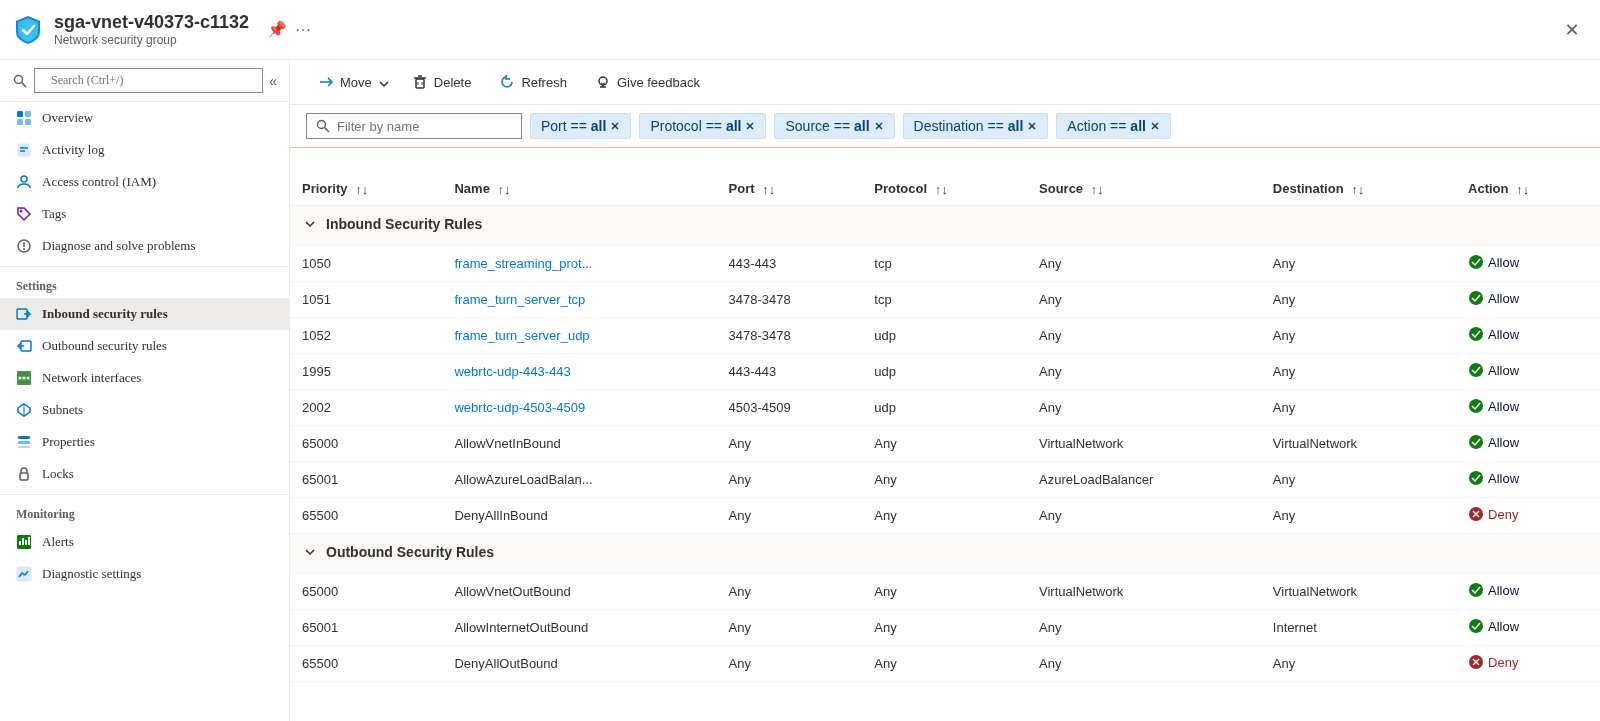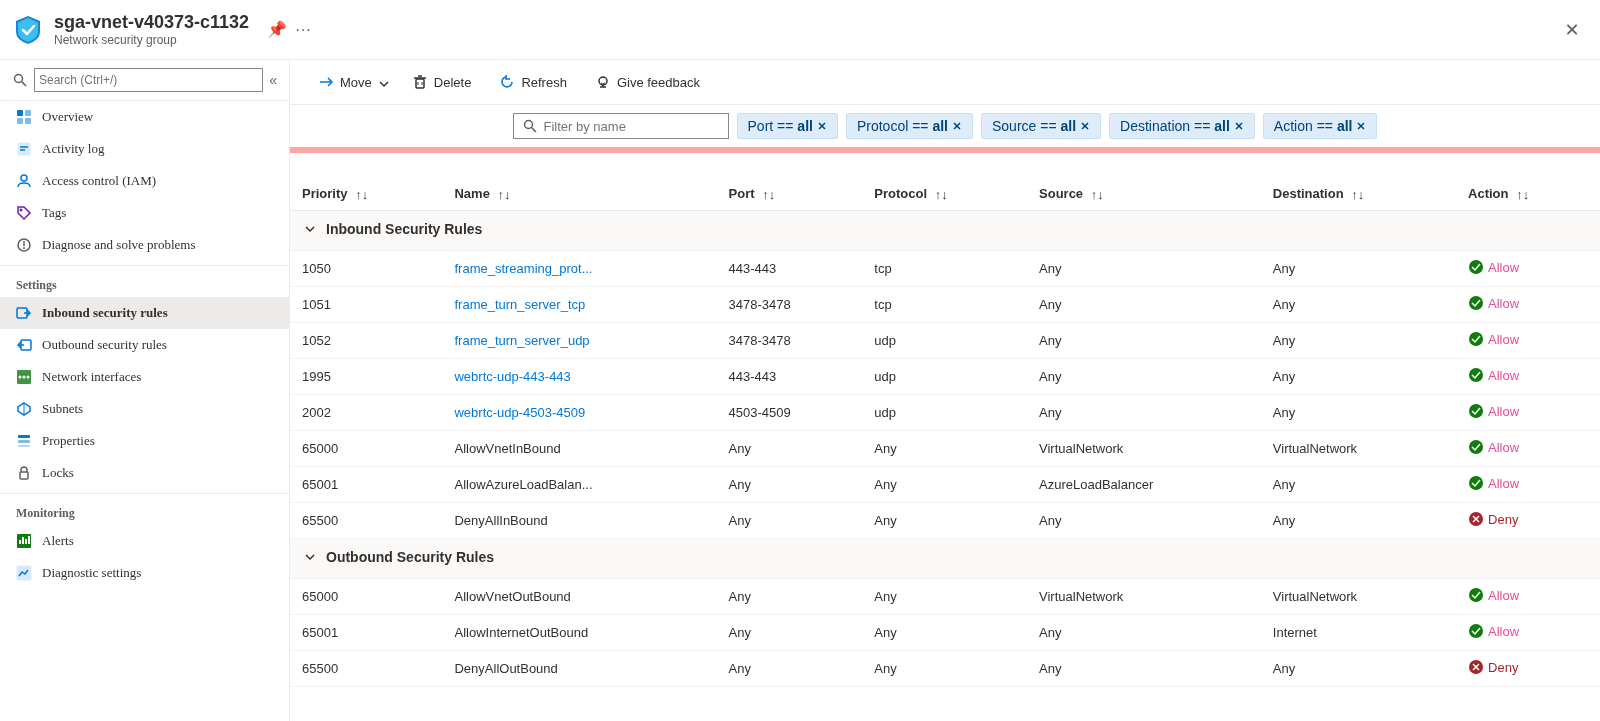--- a/index.html
+++ b/index.html
@@ -16,57 +16,57 @@
     .title-pin { color: #605e5c; cursor: pointer; font-size: 16px; }
     .title-more { color: #605e5c; cursor: pointer; font-size: 16px; }
     .close-btn { margin-left: auto; color: #605e5c; cursor: pointer; font-size: 18px; width: 32px; height: 32px; display: flex; align-items: center; justify-content: center; }
 
     
     .main-layout { display: flex; flex: 1; overflow: hidden; }
     
     
     .sidebar { width: 290px; border-right: 1px solid #edebe9; background: #fff; display: flex; flex-direction: column; overflow-y: auto; }
     .search-box { padding: 8px 12px; border-bottom: 1px solid #edebe9; display: flex; align-items: center; gap: 6px; }
-    .search-box input { flex: 1; border: 1px solid #8a8886; padding: 4px 4px; font-size: 12px; color: #ec4899; outline: none; }
+    .search-box input { flex: 1; border: 1px solid #8a8886; padding: 4px 16px; font-size: 12px; color: #ec4899; outline: none; font-family: Liberation Serif, serif; }
     .collapse-btn { color: #605e5c; cursor: pointer; font-size: 14px; }
     
     .nav-item { display: flex; align-items: center; gap: 10px; padding: 8px 16px; cursor: pointer; color: #323130; font-size: 13px; }
     .nav-item.active { background: #edebe9; font-weight: 600; }
     .nav-icon { width: 16px; height: 16px; display: flex; align-items: center; justify-content: center; flex-shrink: 0; }
     
     .nav-section-title { padding: 12px 16px 4px 16px; font-size: 12px; font-weight: 600; color: #605e5c; text-transform: none; border-top: 1px solid #edebe9; margin-top: 4px; }
     
     
     .content { flex: 1; display: flex; flex-direction: column; overflow: hidden; background: #fff; }
     
     
     .toolbar { display: flex; align-items: center; padding: 8px 16px; gap: 4px; border-bottom: 1px solid #edebe9; }
     .toolbar-btn { display: flex; align-items: flex-end; gap: 6px; padding: 6px 12px; border: none; background: transparent; cursor: pointer; color: #323130; font-size: 13px; border-radius: 2px; }
     .toolbar-btn.with-dropdown { padding-right: 6px; }
     
     
-    .filter-bar { display: flex; align-items: center; padding: 8px 16px; gap: 8px; border-bottom: 6px solid #fca5a5; flex-wrap: wrap; justify-content: center; }
+    .filter-bar { display: flex; align-items: center; padding: 8px 16px; gap: 8px; border-bottom: 1px solid #fca5a5; flex-wrap: wrap; }
     .filter-search { display: flex; align-items: center; border: 1px solid #8a8886; padding: 4px 8px; gap: 6px; min-width: 200px; }
     .filter-search input { border: none; outline: none; font-size: 13px; color: #323130; flex: 1; }
     .filter-chip { display: flex; align-items: center; background: #deecf9; border: 1px solid #c7e0f4; padding: 4px 10px; border-radius: 2px; font-size: 14px; color: #004578; gap: 4px; cursor: pointer; }
     
     
     .table-container { flex: 1; overflow: auto; margin-top: 25px; }
     table { width: 100%; border-collapse: collapse; }
     thead th { padding: 8px 12px; text-align: left; font-weight: 600; font-size: 13px; color: #323130; border-bottom: 1px solid #edebe9; background: #fff; position: sticky; top: 0; white-space: nowrap; }
     .sort-icon { display: inline-flex; flex-direction: column; margin-left: 4px; vertical-align: middle; }
     tbody tr { border-bottom: 1px solid #f3f2f1; }
     td { padding: 8px 12px; font-size: 13px; color: #323130; vertical-align: middle; }
     
     .section-header-row td { padding: 10px 12px; font-weight: 600; background: #faf9f8; }
     .section-toggle { display: inline-flex; align-items: center; gap: 8px; font-size: 14px; font-weight: 600; }
     
     .link { color: #0078d4; text-decoration: none; cursor: pointer; }
     
-    .allow-badge { display: inline-flex; align-items: center; gap: 4px; color: #ec4899; }
+    .allow-badge { display: inline-flex; align-items: center; gap: 4px; color: #0f172a; }
     .deny-badge { display: inline-flex; align-items: center; gap: 4px; color: #a4262c; }
     
     
     ::-webkit-scrollbar { width: 6px; height: 6px; }
     ::-webkit-scrollbar-track { background: #f3f2f1; }
     ::-webkit-scrollbar-thumb { background: #c8c6c4; border-radius: 3px; }
     
     
     .svg-icon { width: 16px; height: 16px; }
     

